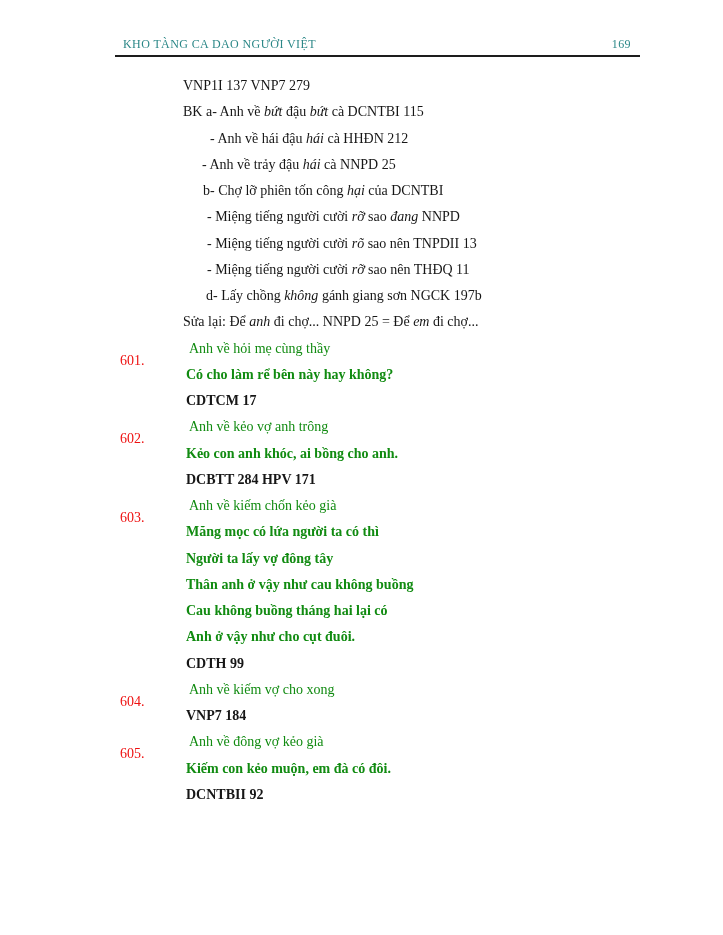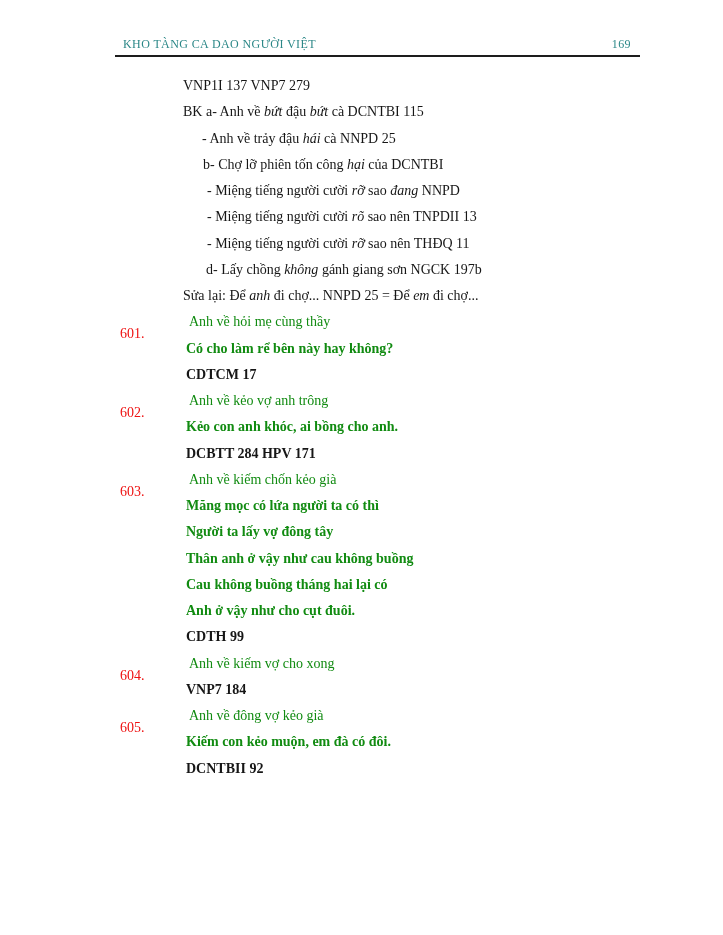--- a/index.html
+++ b/index.html
@@ -59,20 +59,21 @@
 
 <div class="page" style="--teal: #2b8787; --red: #ee1111; --green: #118b11;">
   <div class="header">
     <span class="title">KHO TÀNG CA DAO NGƯỜI VIỆT</span>
     <span class="pagenum">169</span>
   </div>
   <div class="rule"></div>
   <div class="body" id="body-lines">
       <div class="line indent-base color-black"><span>VNP1I 137 VNP7 279</span></div>
       <div class="line indent-base color-black"><span>BK a- Anh về </span><span class="it">bứt</span><span> đậu </span><span class="it">bứt</span><span> cà DCNTBI 115</span></div>
+      <div class="line indent-sub2 color-black"><span>- Anh về hái đậu </span><span class="it">hái</span><span> cà HHĐN 212</span></div>
       <div class="line indent-sub2b color-black"><span>- Anh về trảy đậu </span><span class="it">hái</span><span> cà NNPD 25</span></div>
       <div class="line indent-sub1 color-black"><span>b- Chợ lỡ phiên tốn công </span><span class="it">hại</span><span> của DCNTBI</span></div>
       <div class="line indent-sub1b color-black"><span>- Miệng tiếng người cười </span><span class="it">rỡ</span><span> sao </span><span class="it">đang</span><span> NNPD</span></div>
       <div class="line indent-sub1b color-black"><span>- Miệng tiếng người cười </span><span class="it">rõ</span><span> sao nên TNPDII 13</span></div>
       <div class="line indent-sub1b color-black"><span>- Miệng tiếng người cười </span><span class="it">rỡ</span><span> sao nên THĐQ 11</span></div>
       <div class="line indent-sub1c color-black"><span>d- Lấy chồng </span><span class="it">không</span><span> gánh giang sơn NGCK 197b</span></div>
       <div class="line indent-base color-black"><span>Sửa lại: Để </span><span class="it">anh</span><span> đi chợ... NNPD 25 = Để </span><span class="it">em</span><span> đi chợ...</span></div>
       <div class="line indent-verse1 color-green"><span class="entry-num">601.</span><span>Anh về hỏi mẹ cùng thầy</span></div>
       <div class="line indent-verse color-green"><span>Có cho làm rể bên này hay không?</span></div>
       <div class="line indent-verse color-black"><span>CDTCM 17</span></div>

